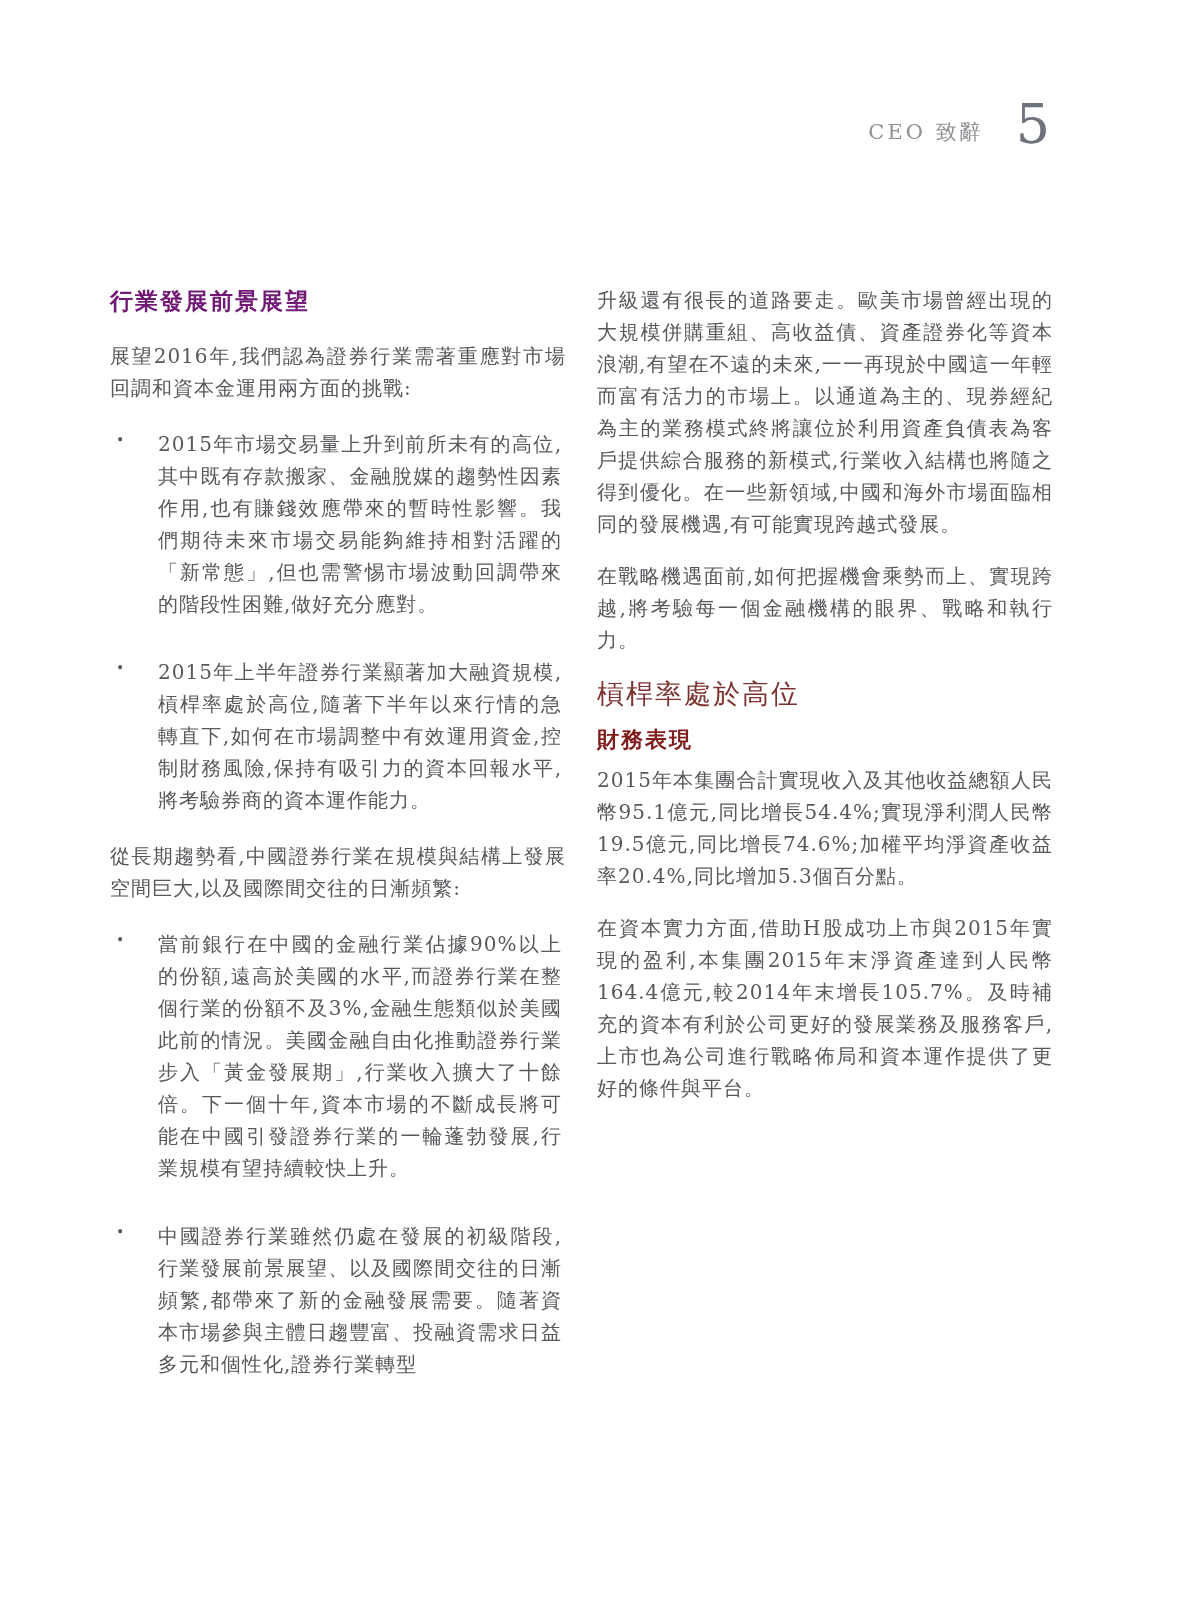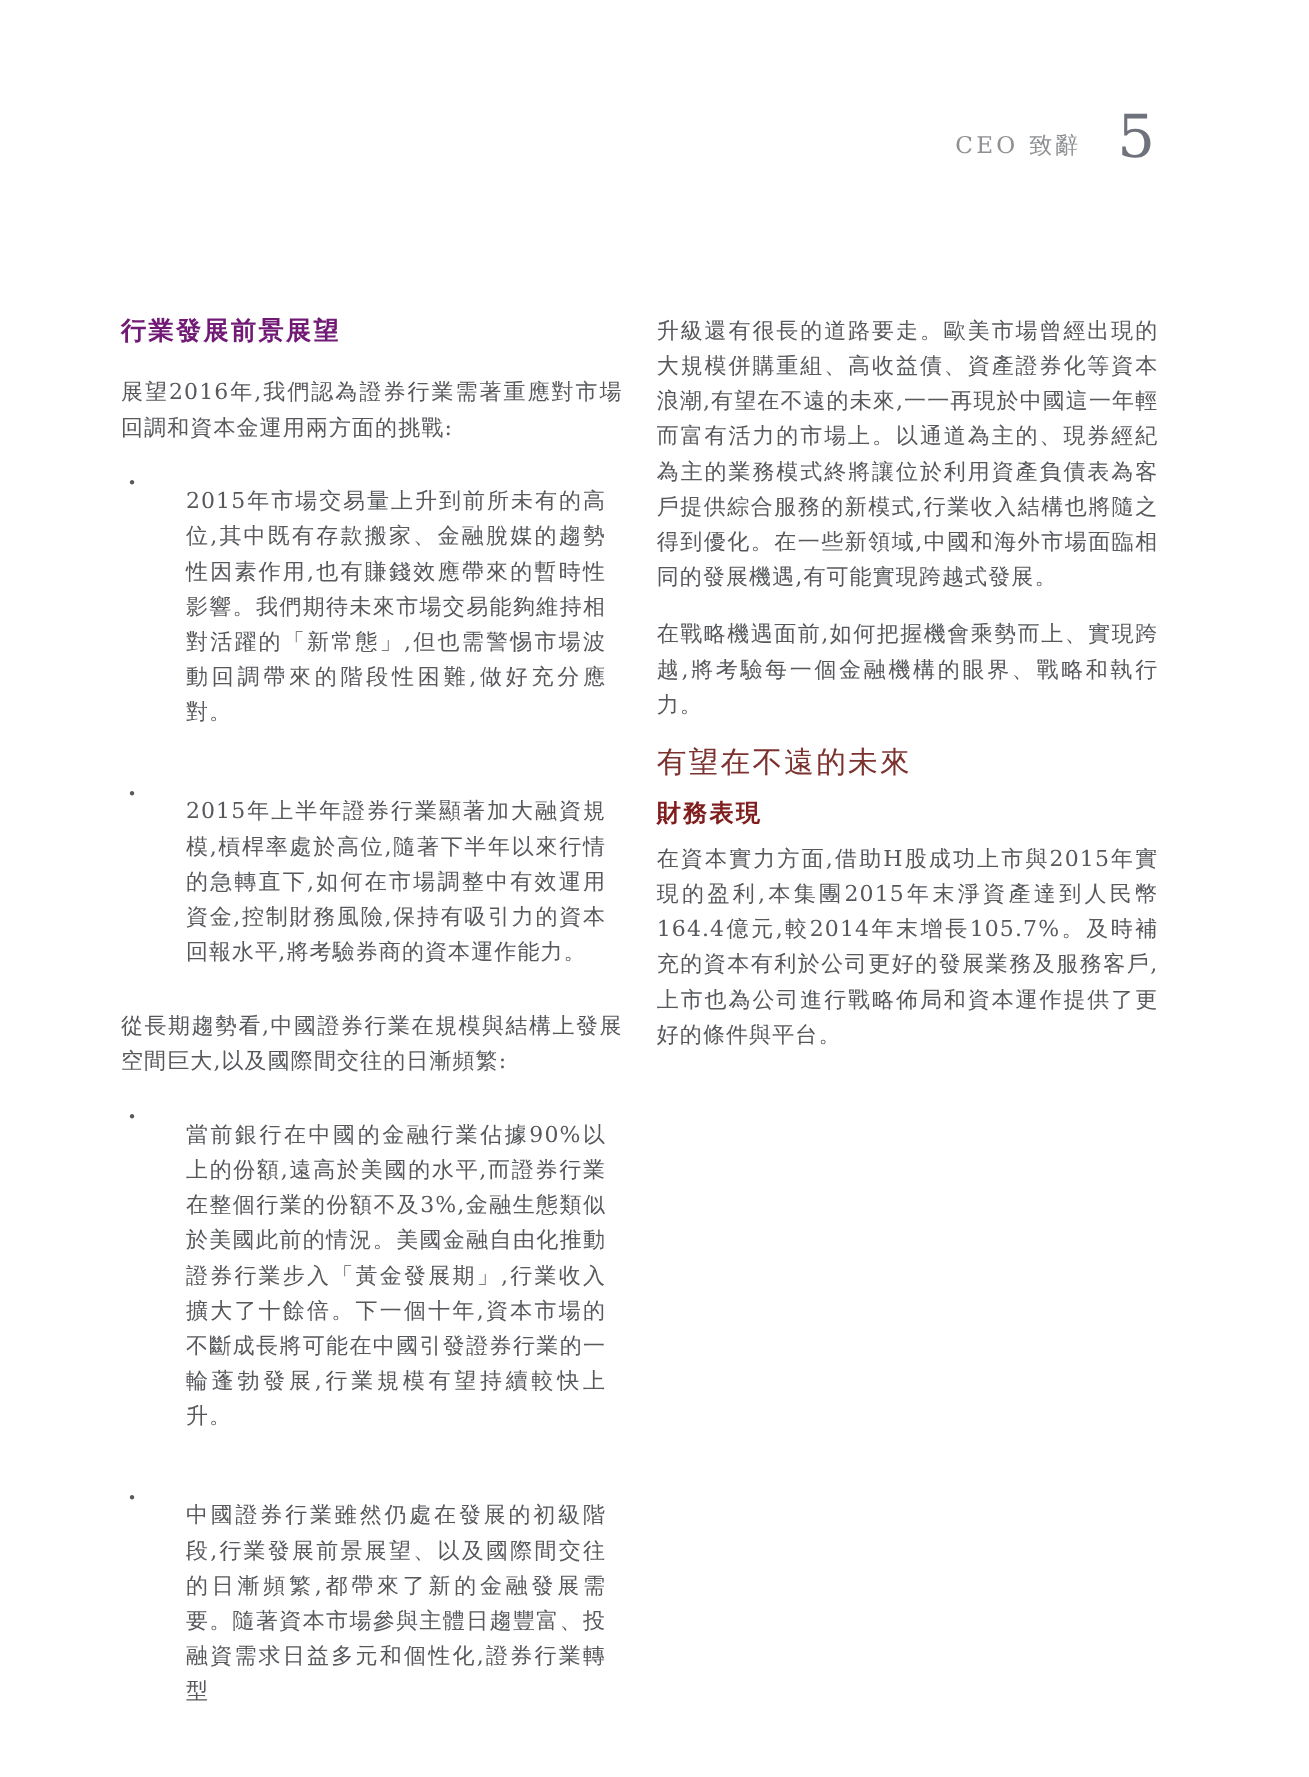--- a/index.html
+++ b/index.html
@@ -84,21 +84,21 @@
     flex: 0 0 44px;
     width: 44px;
     font-size: 14px;
     line-height: 32px;
     color: #57585c;
     padding-left: 6px;
     box-sizing: border-box;
   }
   .bullet .btext {
     flex: 1 1 auto;
-    margin: 15px;
+    margin: 4px;
     text-align: justify;
     text-justify: inter-ideograph;
   }
   .red-heading {
     font-size: 27px;
     line-height: 36px;
     font-weight: 500;
     color: #7c3330;
     letter-spacing: 2px;
     margin: 16px 0 12px 0;
@@ -150,20 +150,21 @@
           <span class="marker">•</span>
           <p class="btext">中國證券行業雖然仍處在發展的初級階段,行業發展前景展望、以及國際間交往的日漸頻繁,都帶來了新的金融發展需要。隨著資本市場參與主體日趨豐富、投融資需求日益多元和個性化,證券行業轉型</p>
         </div>
       </div>
     </section>
 
     <section class="col">
       <p class="para">升級還有很長的道路要走。歐美市場曾經出現的大規模併購重組、高收益債、資產證券化等資本浪潮,有望在不遠的未來,一一再現於中國這一年輕而富有活力的市場上。以通道為主的、現券經紀為主的業務模式終將讓位於利用資產負債表為客戶提供綜合服務的新模式,行業收入結構也將隨之得到優化。在一些新領域,中國和海外市場面臨相同的發展機遇,有可能實現跨越式發展。</p>
       <p class="para">在戰略機遇面前,如何把握機會乘勢而上、實現跨越,將考驗每一個金融機構的眼界、戰略和執行力。</p>
 
-      <h1 class="red-heading">有望在不遠的未來</h1>
+      <h1 class="red-heading">槓桿率處於高位</h1>
       <h3 class="sub-heading">財務表現</h3>
 
+      <p class="para">2015年本集團合計實現收入及其他收益總額人民幣95.1億元,同比增長54.4%;實現淨利潤人民幣19.5億元,同比增長74.6%;加權平均淨資產收益率20.4%,同比增加5.3個百分點。</p>
       <p class="para">在資本實力方面,借助H股成功上市與2015年實現的盈利,本集團2015年末淨資產達到人民幣164.4億元,較2014年末增長105.7%。及時補充的資本有利於公司更好的發展業務及服務客戶,上市也為公司進行戰略佈局和資本運作提供了更好的條件與平台。</p>
     </section>
 
   </main>
 </div>
 
 </body></html>

